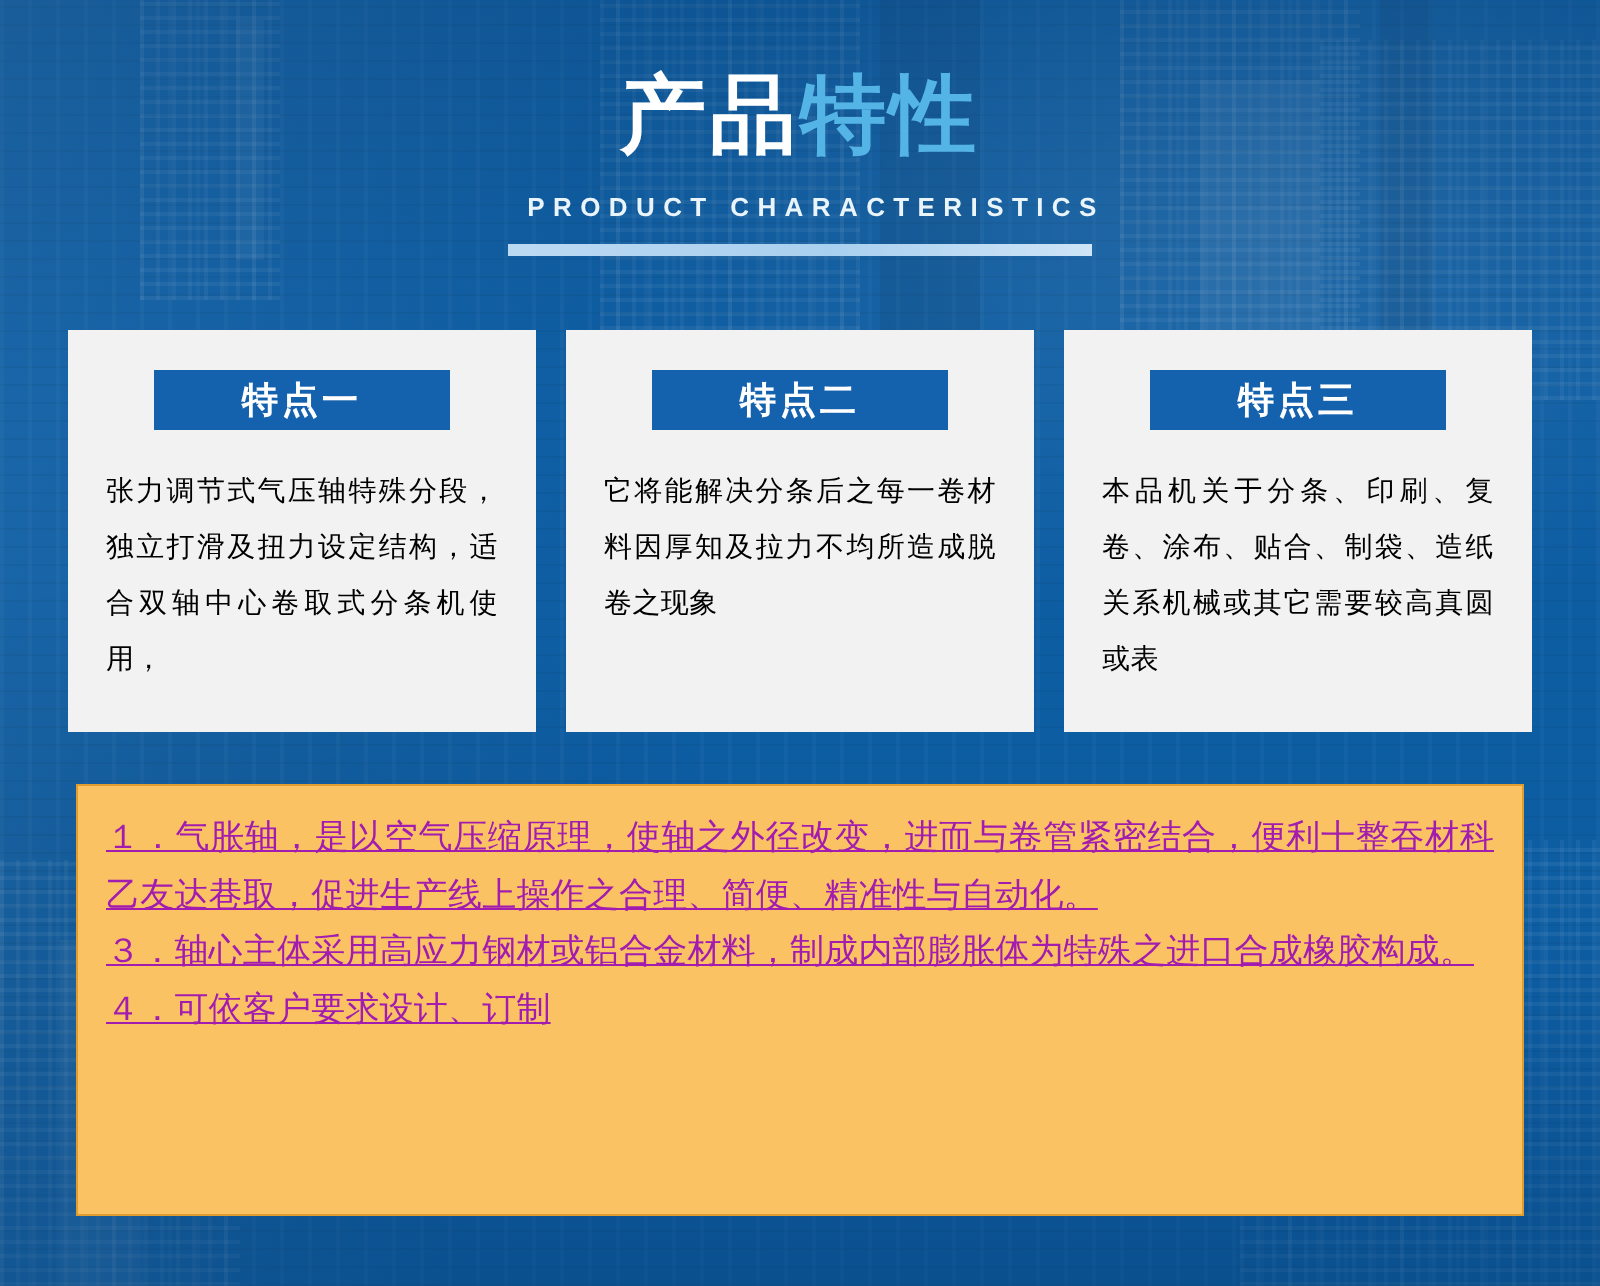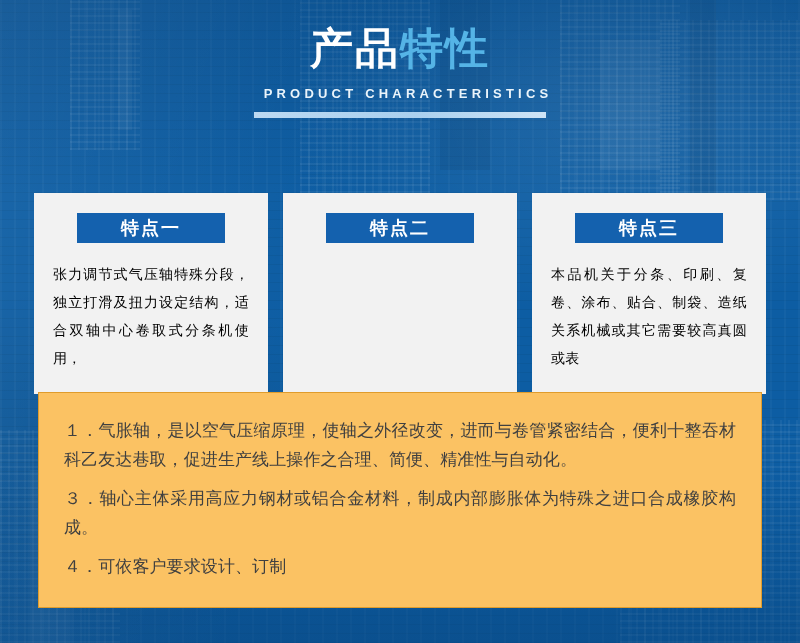--- a/index.html
+++ b/index.html
@@ -31,21 +31,21 @@
   }
   .bldg{position:absolute;background:rgba(255,255,255,.05);}
   .bldg.d{background:rgba(0,0,0,.07);}
   .bldgwin{
     position:absolute;
     background:repeating-linear-gradient(0deg,rgba(255,255,255,.06) 0 2px,rgba(0,0,0,0) 2px 7px),
                repeating-linear-gradient(90deg,rgba(255,255,255,.05) 0 2px,rgba(0,0,0,0) 2px 8px);
   }
 
   
-  #header{position:absolute;left:0;top:0;width:800px;text-align:center;}
+  #header{position:absolute;left:0;top:10px;width:800px;text-align:center;}
   #main-title{
     margin:0;padding-top:22px;
     font-size:43px;line-height:52px;font-weight:bold;
     letter-spacing:2px;
     font-family:"DejaVu Sans","Liberation Sans",sans-serif;
   }
   #main-title .w{color:#ffffff;}
   #main-title .b{color:#55b4e6;}
   #subtitle{
     margin:12px 0 0 16px;
@@ -58,21 +58,21 @@
   #title-rule{
     margin:11px auto 0 auto;
     width:292px;height:6px;
     background:linear-gradient(90deg,#bcd9f2 0%,#a9d0ef 55%,#cfe4f6 100%);
   }
 
   
   #cards{
     position:absolute;left:34px;top:165px;
     width:732px;height:245px;
-    display:flex;justify-content:space-between;margin-top:28px;
+    display:flex;justify-content:space-between;
   }
   .card{
     width:234px;height:201px;
     background:#f2f2f2;
     box-sizing:border-box;
     padding:0;
     display:flex;flex-direction:column;align-items:center;
   }
   .card-badge{
     margin-top:20px;
@@ -99,28 +99,29 @@
   
   #note{
     position:absolute;left:38px;top:392px;
     width:724px;height:216px;
     box-sizing:border-box;
     background:#fbc263;
     border:1px solid #e09c2c;
     padding:12px 14px 10px 14px;
   }
   .note-line{
-    color:#404040;
+    color:#a21caf;
     font-size:17px;
     line-height:28.5px;
     letter-spacing:.1px;
     font-family:"DejaVu Sans","Liberation Sans",sans-serif;
     text-align:justify;
     text-align-last:left;
-    margin:11px;
+    margin:0;
+    text-decoration:underline;
   }
 </style>
 </head>
 <body>
 
 <div id="page">
 
   <div class="tex tex1"></div>
   <div class="bldgwin" style="left:70px;top:0;width:70px;height:150px;"></div>
   <div class="bldg" style="left:118px;top:10px;width:14px;height:120px;"></div>
@@ -143,20 +144,21 @@
 
   <div id="cards">
 
     <div class="card">
       <div class="card-badge">特点一</div>
       <div class="card-body">张力调节式气压轴特殊分段，独立打滑及扭力设定结构，适合双轴中心卷取式分条机使用，</div>
     </div>
 
     <div class="card">
       <div class="card-badge">特点二</div>
+      <div class="card-body">它将能解决分条后之每一卷材料因厚知及拉力不均所造成脱卷之现象</div>
     </div>
 
     <div class="card">
       <div class="card-badge">特点三</div>
       <div class="card-body">本品机关于分条、印刷、复卷、涂布、贴合、制袋、造纸关系机械或其它需要较高真圆或表</div>
     </div>
 
   </div>
 
   <div id="note">

